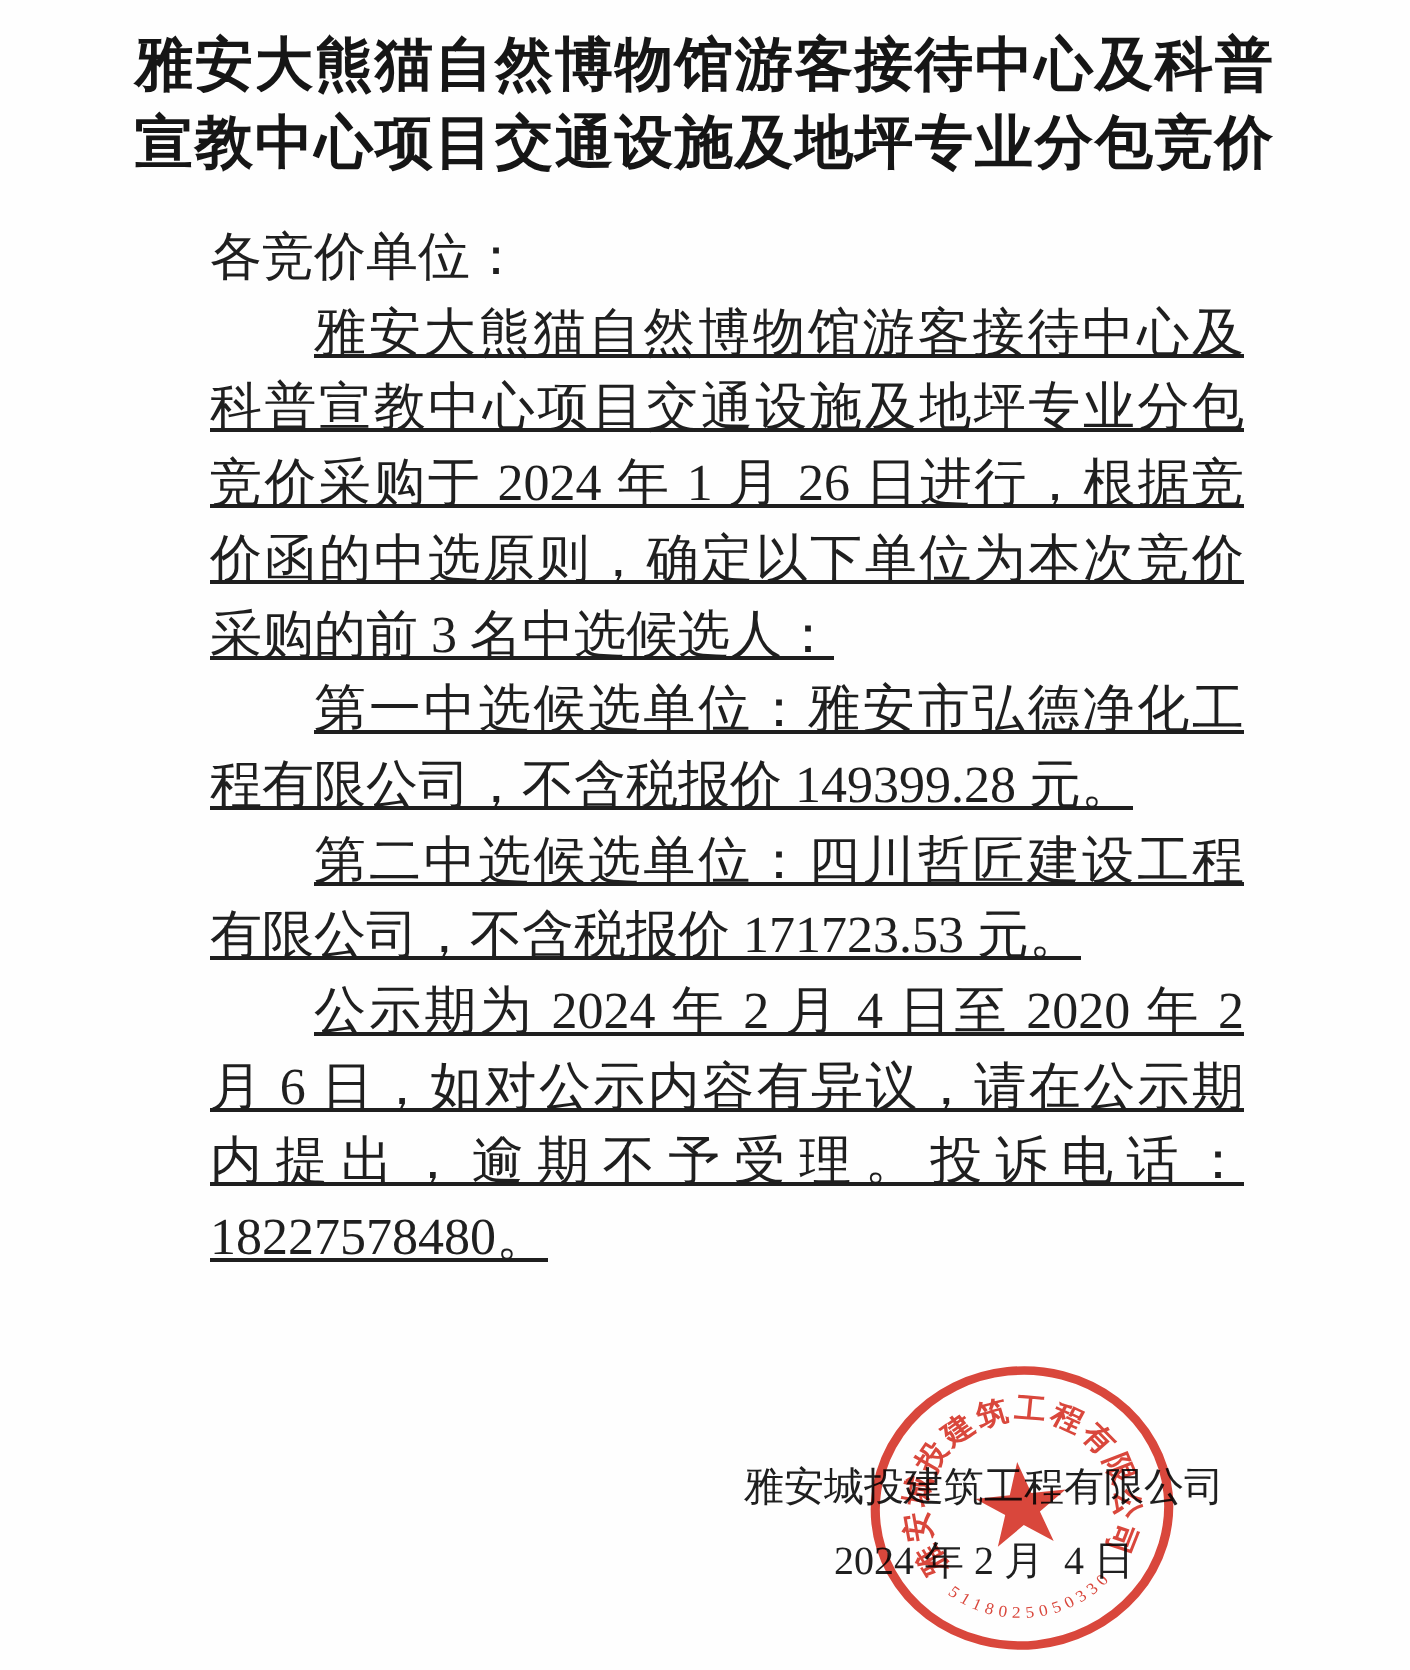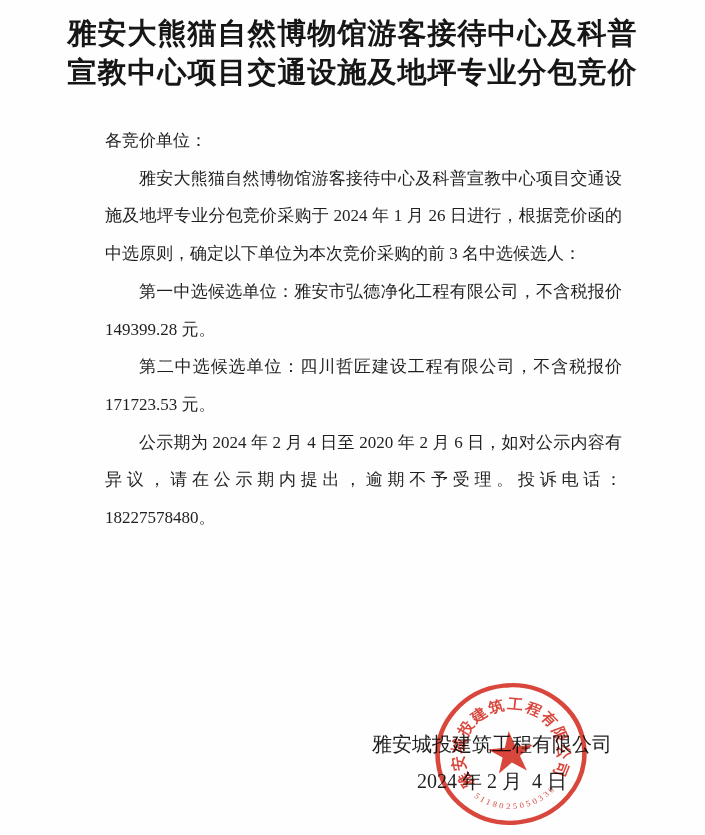--- a/index.html
+++ b/index.html
@@ -21,32 +21,33 @@
     width: 640px;
     text-align: center;
     font-family: "Liberation Sans", "DejaVu Sans", sans-serif;
     font-weight: 700;
     font-size: 29px;
     line-height: 39px;
     color: #161616;
     letter-spacing: 1px;
   }
   .body-block {
-    margin: 30px 83px 0 105px;
-    font-size: 17px;
+    margin: 18px 83px 0 105px;
+    font-size: 26px;
     line-height: 37.7px;
     text-align: justify;
     overflow-wrap: break-word;
   }
   .body-block p {
     margin: 0;
     padding: 0;
   }
   .para {
     text-indent: 2em;
+    text-decoration: underline;
   }
   .signature {
     position: absolute;
     top: 726px;
     right: 93px;
     text-align: right;
     font-size: 20px;
     line-height: 37px;
     color: #1f1f1f;
     z-index: 1;

